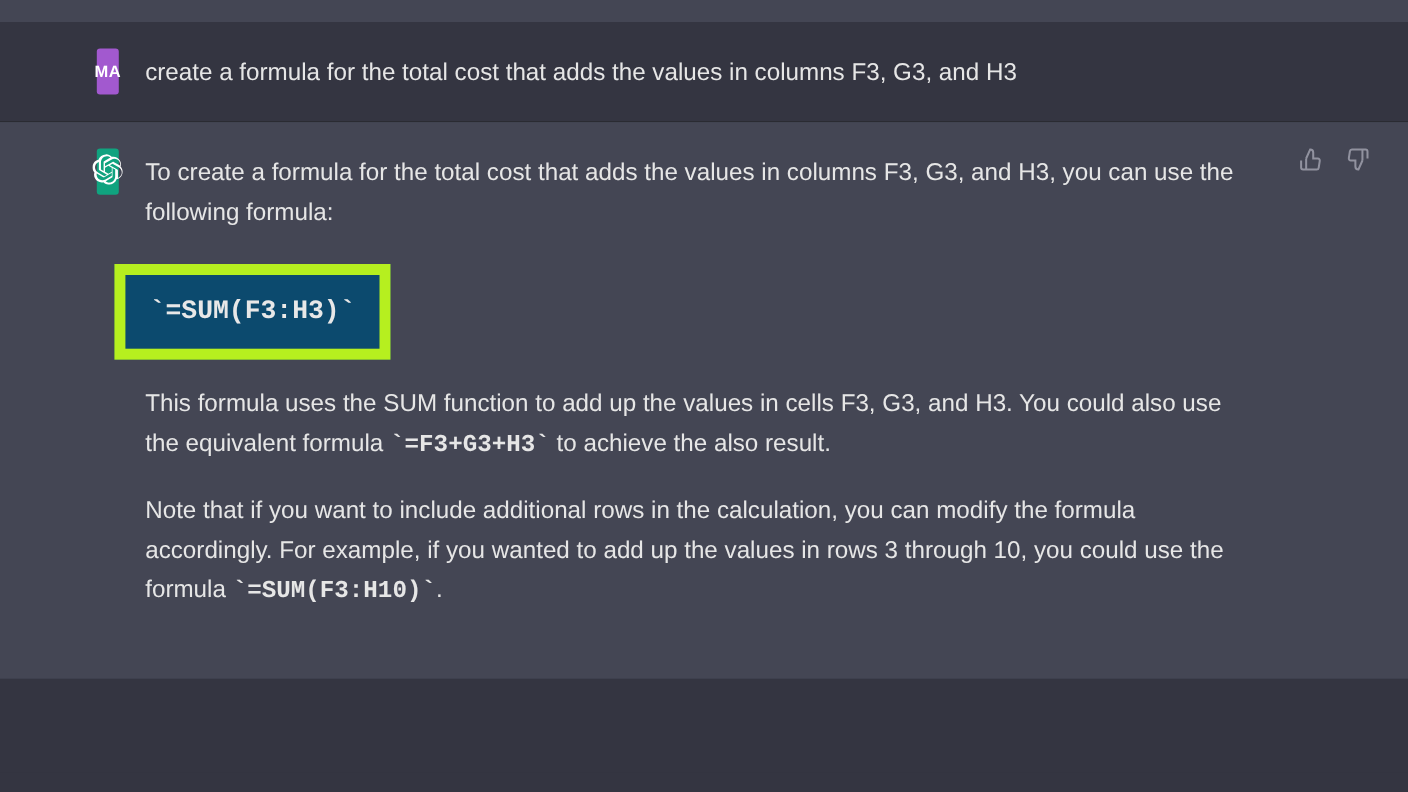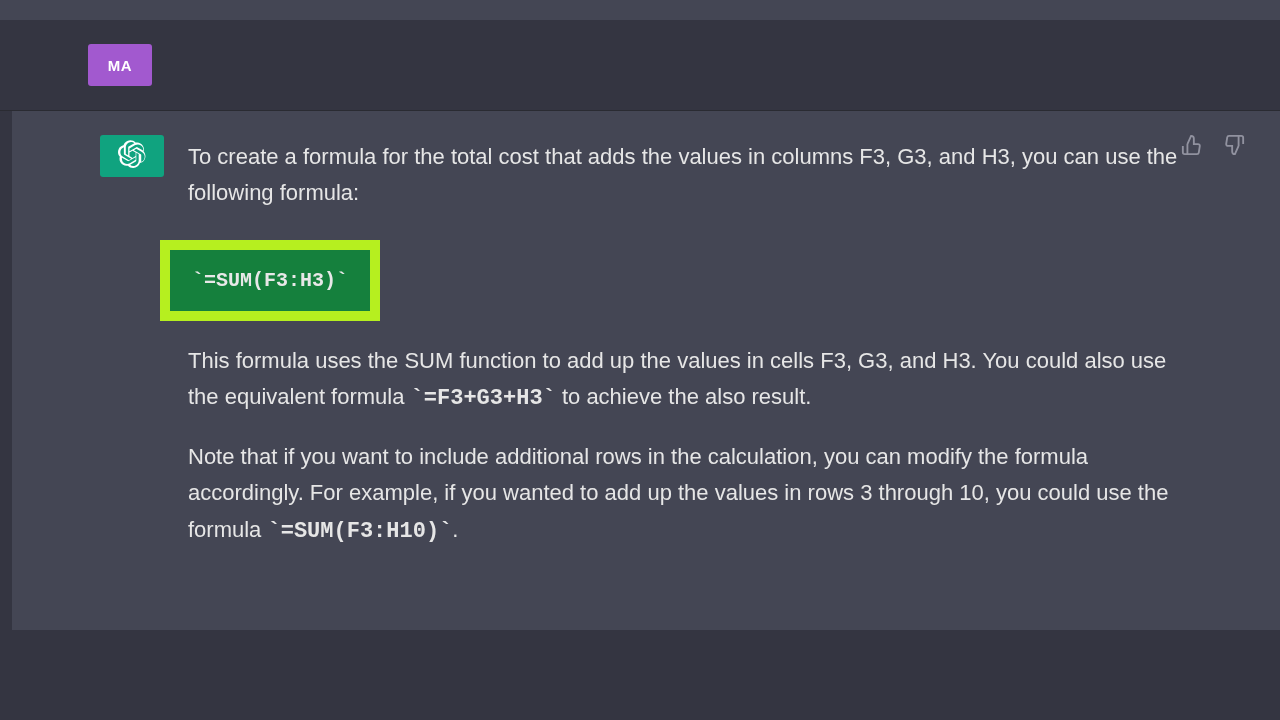--- a/index.html
+++ b/index.html
@@ -16,25 +16,24 @@
     padding: 24px 88px 24px 88px;
     gap: 24px;
     position: relative;
   }
   .user-row {
     background: #343541;
     border-bottom: 1px solid #2a2b32;
   }
   .assistant-row {
     background: #444654;
-    padding-bottom: 80px;
-    margin-left: 12px;
+    padding-bottom: 60px;
   }
   .avatar {
-    width: 64px;
+    width: 20px;
     height: 42px;
     flex-shrink: 0;
     display: flex;
     align-items: center;
     justify-content: center;
     border-radius: 3px;
   }
   .user-avatar {
     background: #a259cf;
     color: #fff;
@@ -58,25 +57,25 @@
     padding-top: 4px;
     max-width: 1000px;
   }
   .message-content p {
     margin-bottom: 22px;
   }
   .message-content p:last-child { margin-bottom: 0; }
   .highlight-box {
     display: inline-block;
     border: 10px solid #b6ef1f;
-    background: #15803d;
+    background: #0c4a6e;
     padding: 14px 22px;
     margin: 6px 0 22px -28px;
     font-family: "SFMono-Regular", Consolas, "Liberation Mono", Menlo, monospace;
-    font-size: 20px;
+    font-size: 24px;
     font-weight: 600;
     color: #e8e8e8;
   }
   code.inline {
     font-family: "SFMono-Regular", Consolas, "Liberation Mono", Menlo, monospace;
     font-weight: 700;
   }
   .feedback {
     position: absolute;
     right: 32px;
@@ -113,20 +112,23 @@
 </style>
 </head>
 <body>
 
 <div class="top-strip"></div>
 
 <div class="message-row user-row">
   <div class="avatar user-avatar">
     <span>MA</span>
   </div>
+  <div class="message-content">
+    <p>create a formula for the total cost that adds the values in columns F3, G3, and H3</p>
+  </div>
 </div>
 
 <div class="message-row assistant-row">
   <div class="avatar assistant-avatar">
     <span>
       <svg viewBox="0 0 41 41">
           <path d="M37.5 16.8c.9-2.7.6-5.7-.9-8.1-2.2-3.9-6.7-5.9-11-4.9C23.7 1.6 20.8.3 17.8.5c-4.5.2-8.4 3.1-9.8 7.3-2.8.6-5.2 2.3-6.6 4.8-2.3 3.8-1.7 8.7 1.3 12-0.9 2.7-.6 5.7.9 8.1 2.2 3.9 6.7 5.9 11 4.9 1.9 2.2 4.8 3.4 7.8 3.3 4.5-.2 8.4-3.1 9.8-7.3 2.8-.6 5.2-2.3 6.6-4.8 2.3-3.8 1.7-8.7-1.3-12zM22.6 38.1c-1.8.1-3.6-.6-5-1.8l.2-.1 8.3-4.8c.4-.2.7-.7.7-1.2V18.5l3.5 2v9.5c0 4.4-3.4 8-7.7 8.1zM6.7 31.3c-.9-1.6-1.3-3.5-.9-5.3l.2.1 8.3 4.8c.4.2.9.2 1.4 0l10.1-5.8v4l-8.4 4.8c-3.8 2.2-8.6.9-10.7-2.6zM4.5 14c.9-1.6 2.4-2.8 4.1-3.4v9.9c0 .5.3.9.7 1.2l10.1 5.8-3.5 2-8.4-4.8c-3.8-2.2-5.1-7-3-10.7zm28.8 6.7l-10.1-5.8 3.5-2 8.4 4.8c3.8 2.2 5.1 7 3 10.7-.9 1.6-2.4 2.8-4.1 3.4v-9.9c0-.5-.3-.9-.7-1.2zm3.5-5.3l-.2-.1-8.3-4.8c-.4-.2-.9-.2-1.4 0l-10.1 5.8v-4l8.4-4.8c3.8-2.2 8.6-.9 10.7 2.6.9 1.6 1.3 3.5.9 5.3zM14.9 22.5l-3.5-2v-9.5c0-4.4 3.4-8 7.7-8.1 1.8-.1 3.6.6 5 1.8l-.2.1-8.3 4.8c-.4.2-.7.7-.7 1.2v11.7zm1.9-4.1l4.5-2.6 4.5 2.6v5.2l-4.5 2.6-4.5-2.6v-5.2z"></path>
         </svg>
     </span>
   </div>

